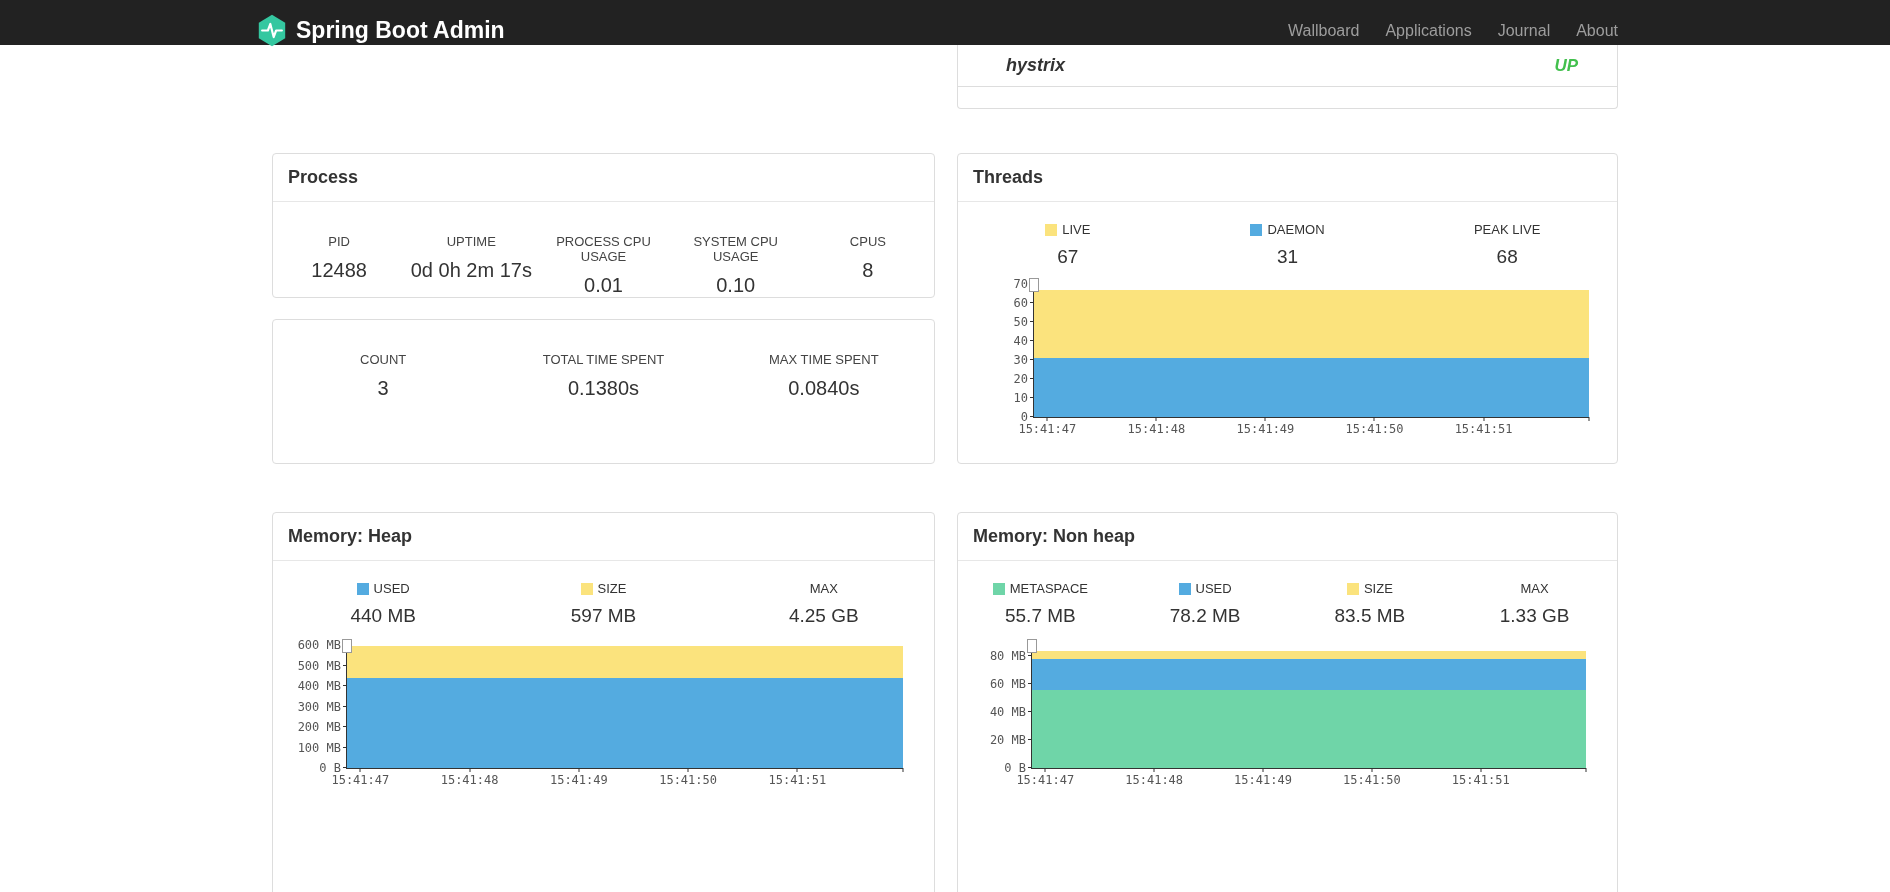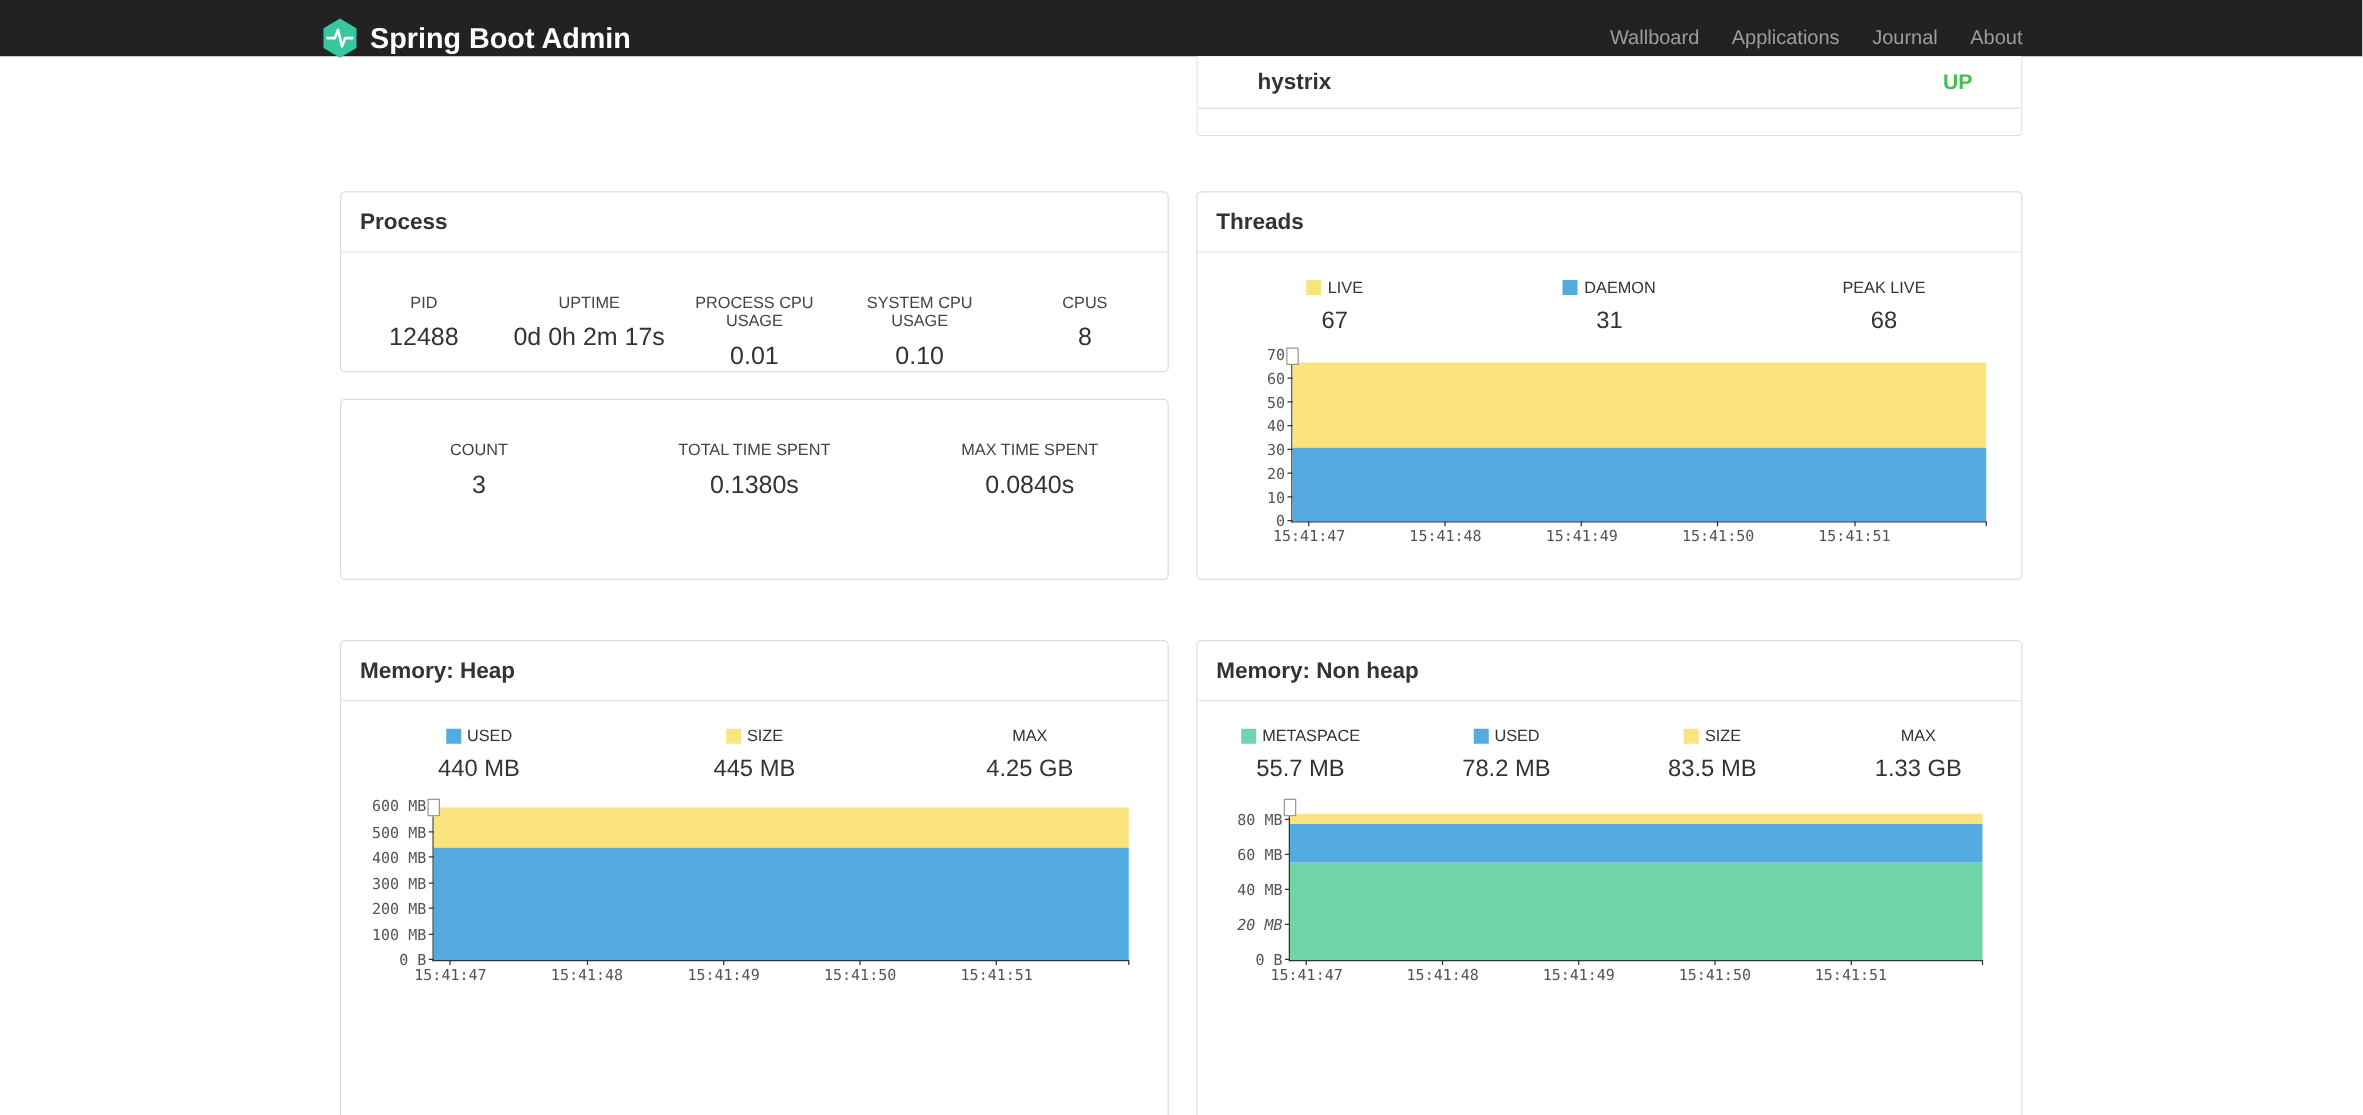--- a/index.html
+++ b/index.html
@@ -18,21 +18,21 @@
   .nav-links{display:flex;list-style:none;margin:0;padding:0;}
   .nav-links li{color:#9d9d9d;font-size:16px;padding:0 13px;line-height:45px;cursor:pointer;}
   .nav-links li:last-child{padding-right:0;}
 
   
   .panel{background:#fff;border:1px solid #ddd;border-radius:4px;box-sizing:border-box;}
   .panel-head{padding:13px 15px;border-bottom:1px solid #e7e7e7;}
   .panel-title{font-size:18px;font-weight:700;color:#333;}
 
   .hystrix-wrap{margin-left:685px;width:661px;}
-  .panel-hystrix{border-top:none;border-radius:0 0 4px 4px;height:64px;}
+  .panel-hystrix{border-top:none;border-radius:0 0 4px 4px;height:64px;font-style:italic;}
   .app-row{display:flex;justify-content:space-between;align-items:center;
            padding:10px 15px;border-bottom:1px solid #ddd;cursor:pointer;}
   .app-name{font-size:18px;font-weight:700;color:#333;margin-left:33px;}
   .app-status{font-size:17px;font-weight:700;margin-right:24px;}
 
   .row{display:flex;gap:22px;}
   .row-main{margin-top:44px;}
   .row-mem{margin-top:48px;}
   .col-l{width:663px;}
   .col-r{width:661px;}
@@ -233,21 +233,21 @@
               <span class="swatch" style="background: rgb(84, 171, 224);"></span>
               <span>USED</span>
             </div>
             <div class="legend-value">440 MB</div>
           </div>
           <div class="legend-item">
             <div class="legend-top">
               <span class="swatch" style="background: rgb(251, 227, 125);"></span>
               <span>SIZE</span>
             </div>
-            <div class="legend-value">445 MB</div>
+            <div class="legend-value">597 MB</div>
           </div>
           <div class="legend-item">
             <div class="legend-top">
               <span>MAX</span>
             </div>
             <div class="legend-value">4.25 GB</div>
           </div>
         </div>
         <div class="chart chart-mem">
             <div class="plot">
@@ -319,21 +319,21 @@
             <div class="legend-value">1.33 GB</div>
           </div>
         </div>
         <div class="chart chart-mem">
             <div class="plot">
               <div class="band" style="bottom: 0%; height: 63.2955%; background: rgb(111, 213, 168);"></div>
               <div class="band" style="bottom: 63.2955%; height: 25.5682%; background: rgb(84, 171, 224);"></div>
               <div class="band" style="bottom: 88.8636%; height: 6.02273%; background: rgb(251, 227, 125);"></div>
               <div class="ytick" style="bottom: 0%;">0 B</div>
               <div class="ymark" style="bottom: 0%;"></div>
-              <div class="ytick" style="bottom: 22.7273%; font-style: italic;">20 MB</div>
+              <div class="ytick" style="bottom: 22.7273%;">20 MB</div>
               <div class="ymark" style="bottom: 22.7273%;"></div>
               <div class="ytick" style="bottom: 45.4545%;">40 MB</div>
               <div class="ymark" style="bottom: 45.4545%;"></div>
               <div class="ytick" style="bottom: 68.1818%;">60 MB</div>
               <div class="ymark" style="bottom: 68.1818%;"></div>
               <div class="ytick" style="bottom: 90.9091%;">80 MB</div>
               <div class="ymark" style="bottom: 90.9091%;"></div>
               <div class="xtick" style="left: 2.4%;">15:41:47</div>
               <div class="xmark" style="left: 2.4%;"></div>
               <div class="xtick" style="left: 22.05%;">15:41:48</div>

